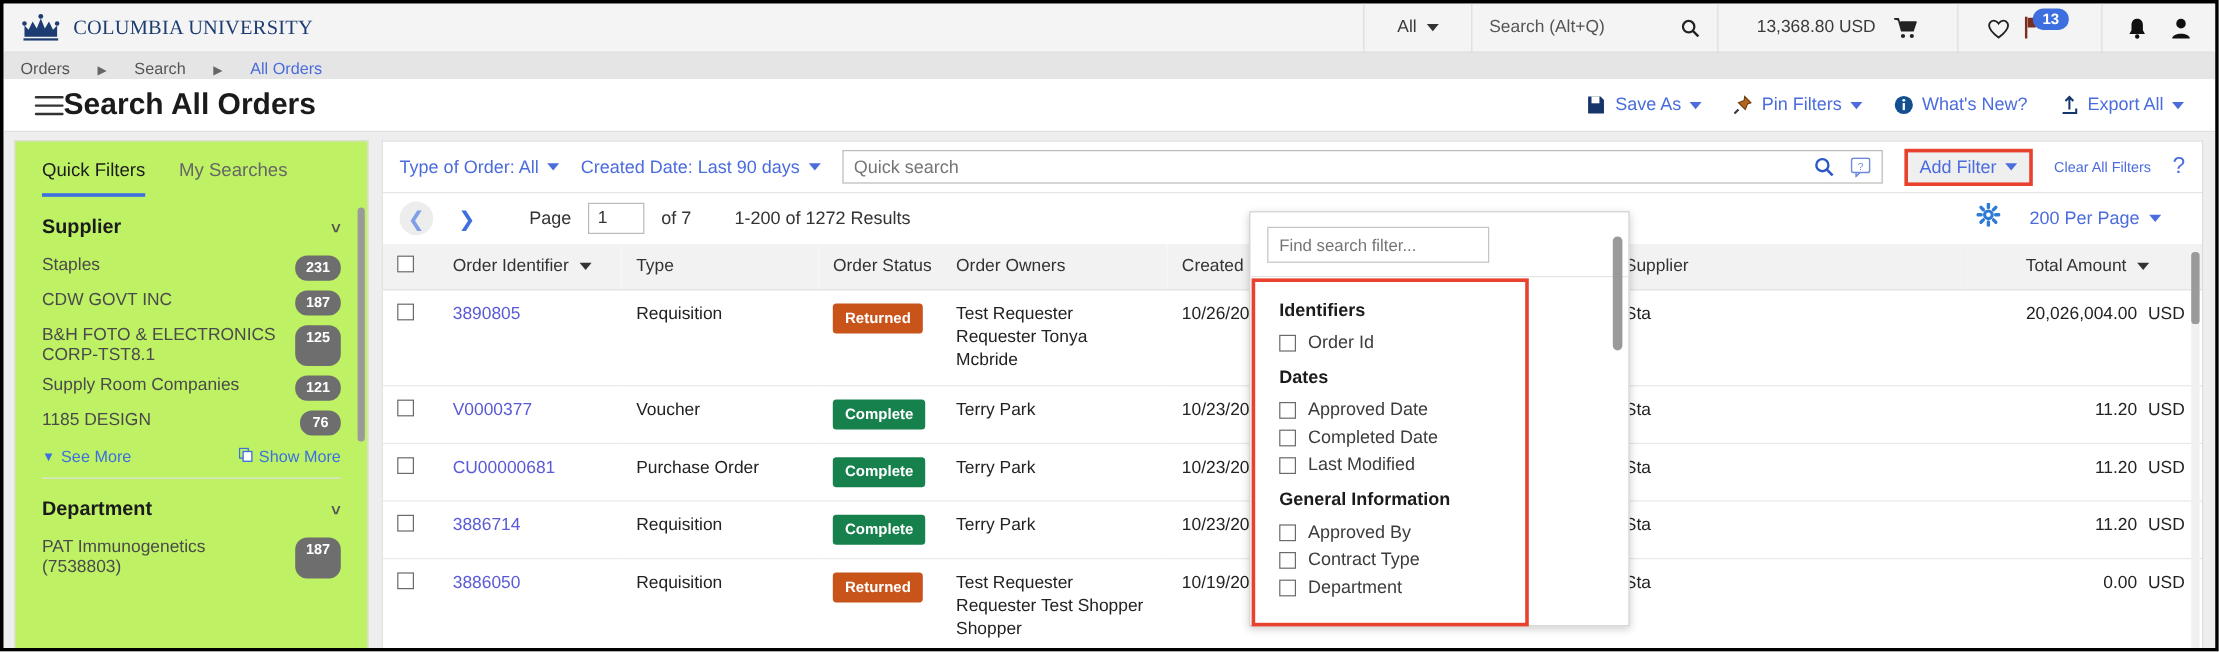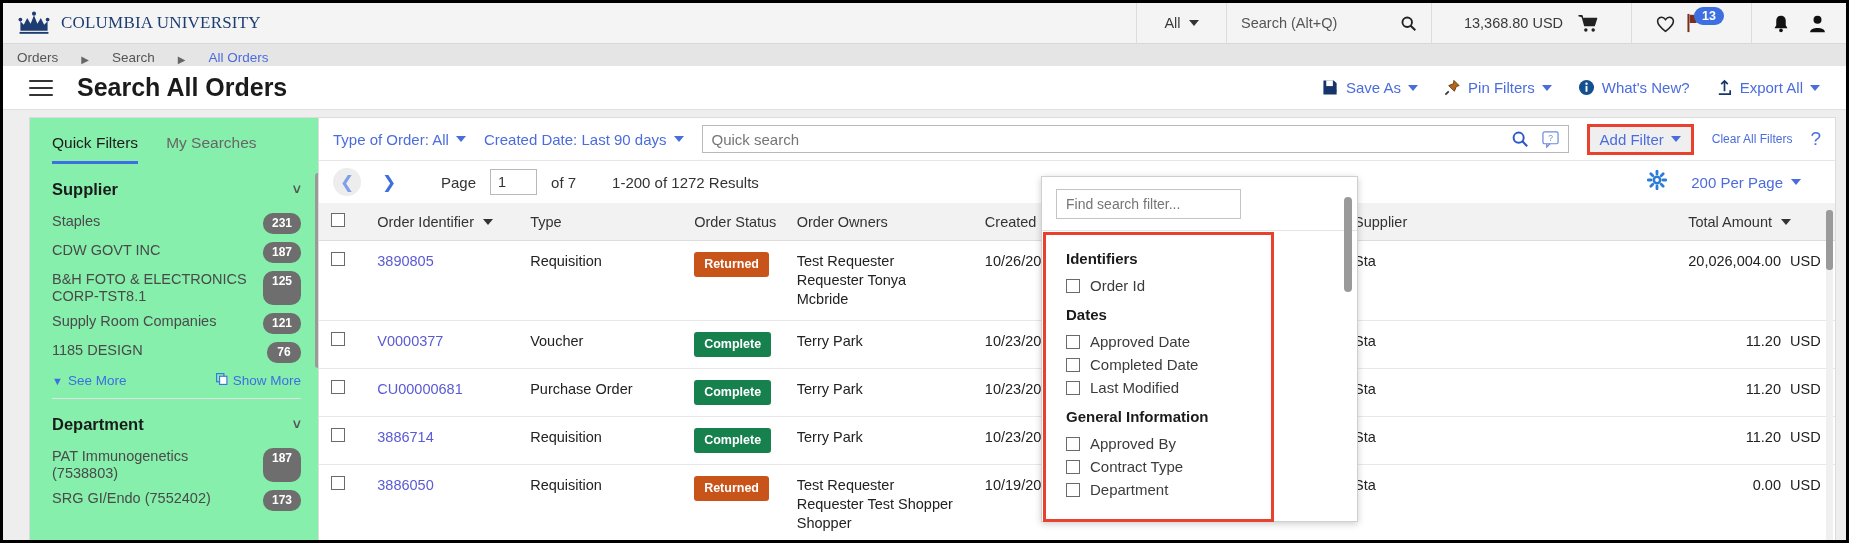--- a/index.html
+++ b/index.html
@@ -61,37 +61,36 @@
   .breadcrumb .cur { color:#4b6cdd; }
 
   
   .pagehdr {
     position:absolute; left:0; top:63px; width:1843px; height:44px;
     background:#fff; display:flex; align-items:center;
     border-bottom:1px solid #e0e0e0;
   }
   .hamburger { margin-left:26px; width:24px; }
   .hamburger div { height:2px; background:#333; margin:5px 0; border-radius:1px;}
-  .page-title { margin-left:24px; font-size:25px; font-weight:bold; color:#1b1b1b; }
+  .page-title { font-size:25px; font-weight:bold; color:#1b1b1b; }
   .hdr-actions { margin-left:auto; display:flex; align-items:center; gap:26px; padding-right:26px; }
   .hdr-act { display:flex; align-items:center; gap:7px; color:#4b6cdd; font-size:15px; white-space:nowrap;}
   .hdr-act .ic { color:#1b4f8a; display:flex; align-items:center; }
 
   
   .body-area {
     position:absolute; left:0; top:107px; width:1843px; height:433px;
     background:#eeeeee;
   }
 
   
   .leftpanel {
     position:absolute; left:9px; top:7px; width:295px; height:426px;
-    background:#86efac; border:1px solid #dcdcdc; border-bottom:0;
+    background:#bef264; border:1px solid #dcdcdc; border-bottom:0;
     overflow:hidden;
-    margin-left:17px;
   }
   .lp-tabs { display:flex; padding:0 22px; margin-top:16px; gap:28px;}
   .lp-tab { font-size:15.5px; color:#666; padding-bottom:9px; }
   .lp-tab.active { color:#1b1b1b; border-bottom:3px solid #3d6fe0; }
   .lp-section-title {
     display:flex; justify-content:space-between; align-items:center;
     padding:16px 22px 10px 22px; font-size:16.5px; font-weight:bold; color:#1b1b1b;
   }
   .chev { color:#555; font-size:14px; }
   .lp-row {
@@ -399,24 +398,20 @@
 
       <div class="lp-divider"></div>
 
       <div class="lp-section-title">
         <span>Department</span>
         <span class="chev">˅</span>
       </div>
       <div class="lp-row">
         <span class="lbl">PAT Immunogenetics (7538803)</span>
         <span class="pill">187</span>
-      </div>
-      <div class="lp-row">
-        <span class="lbl">SRG GI/Endo (7552402)</span>
-        <span class="pill">173</span>
       </div>
 
       <div class="lp-scroll"></div>
     </div>
 
     <div class="rightpanel">
 
       <div class="filterbar">
         <div class="fb-chip">
           <span>Type of Order: All</span>

